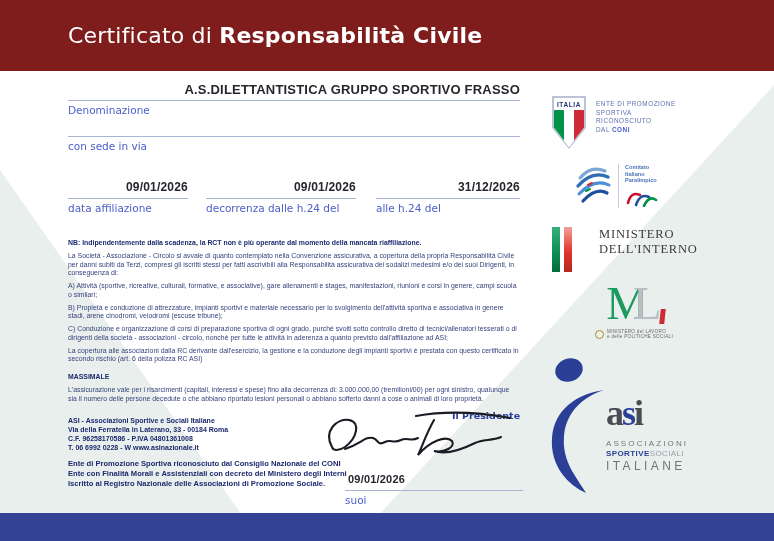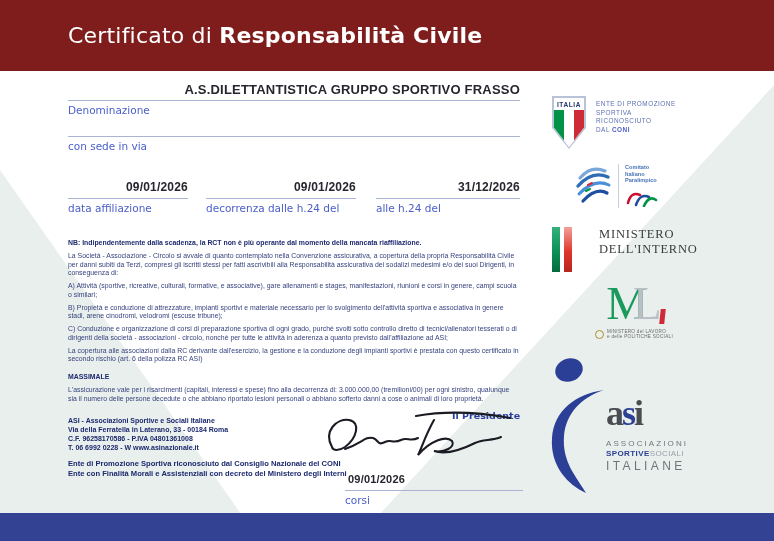--- a/index.html
+++ b/index.html
@@ -157,37 +157,38 @@
     </div>
 
     <div class="org">
       <p>ASI - Associazioni Sportive e Sociali Italiane</p>
       <p>Via della Ferratella in Laterano, 33 - 00184 Roma</p>
       <p>C.F. 96258170586 - P.IVA 04801361008</p>
       <p>T. 06 6992 0228 - W www.asinazionale.it</p>
       <div class="rec">
         <p>Ente di Promozione Sportiva riconosciuto dal Consiglio Nazionale del CONI</p>
         <p>Ente con Finalità Morali e Assistenziali con decreto del Ministero degli Interni</p>
+        <p>Iscritto al Registro Nazionale delle Associazioni di Promozione Sociale.</p>
       </div>
     </div>
   </div>
 
   <div class="president">Il Presidente</div>
   <svg class="sig-svg" width="210" height="62" viewBox="0 0 210 62">
     <g fill="none" stroke="#1b1b24" stroke-width="2.1" stroke-linecap="round">
       <path d="M96 7 C124 2 152 2 190 9"></path>
       <path d="M12 38 C3 22 17 9 29 11 C41 13 37 29 25 38 C19 42 13 42 12 38"></path>
       <path d="M25 40 C41 35 45 27 53 29 C59 31 57 37 65 33 C71 30 73 35 81 31 C87 28 91 33 98 29"></path>
       <path d="M114 11 C106 25 102 38 98 46 C110 32 126 26 132 32 C136 38 124 44 114 42 C126 46 143 40 155 34 C163 30 172 32 181 28"></path>
     </g>
   </svg>
   <div class="field f-sigdate">
     <div class="fvalue">09/01/2026</div>
     <div class="frule"></div>
-    <div class="flabel">corsi</div>
+    <div class="flabel">suoi</div>
   </div>
 
   <div class="logo logo-coni">
     <div class="shield">
       <div class="shield-in">
         <div class="shield-cap">ITALIA</div>
         <div class="shield-flag">
           <div class="g"></div>
           <div class="w"></div>
           <div class="r"></div>

